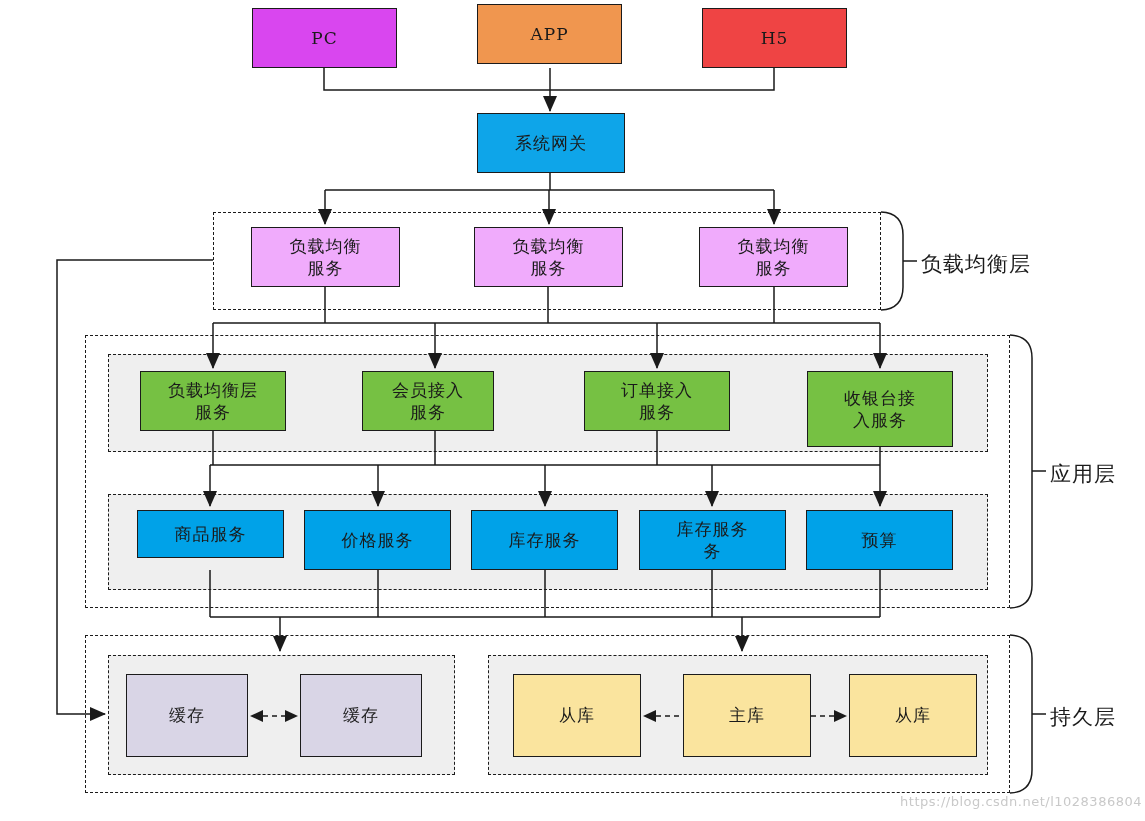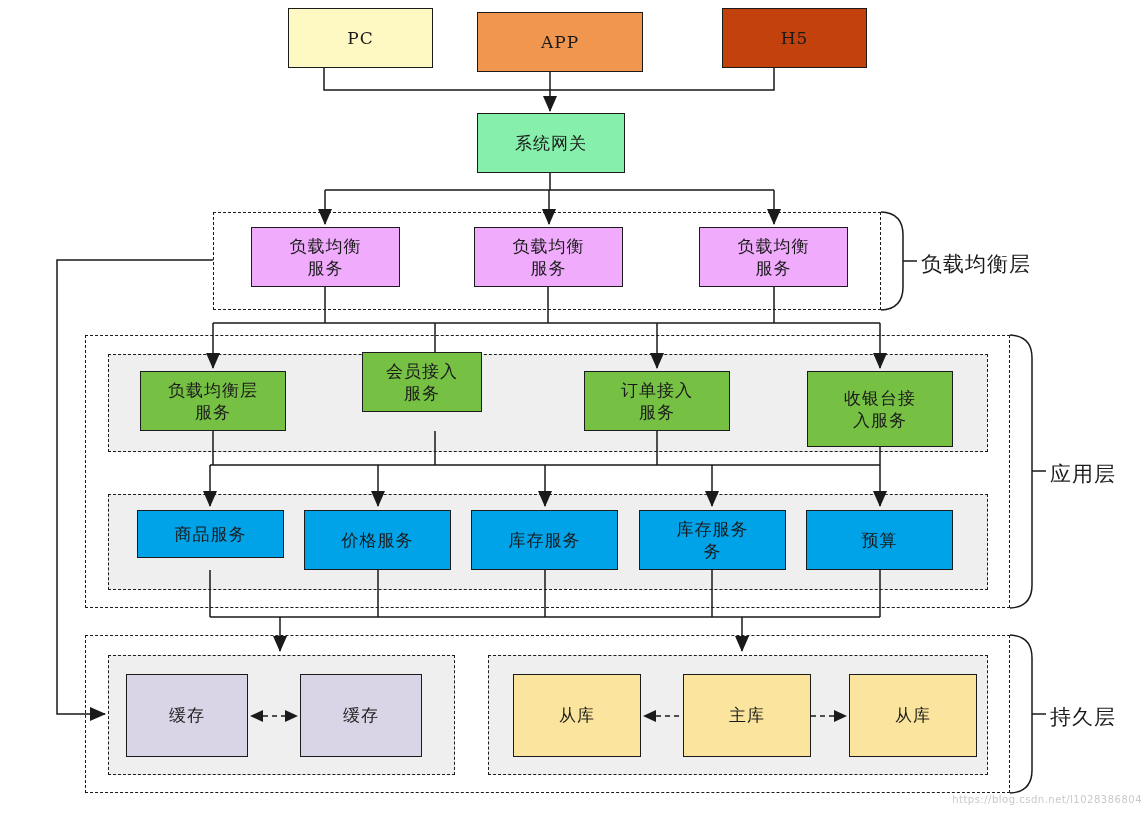--- a/index.html
+++ b/index.html
@@ -8,34 +8,34 @@
     font-family:"DejaVu Serif","Liberation Serif",serif;color:#1a1a1a;
   }
   .container{position:absolute;border:1.5px dashed #1b1b1b;box-sizing:border-box;background:transparent;}
   .container.gray{background:#efefef;}
   .wires{position:absolute;left:0;top:0;pointer-events:none;}
   .node{
     position:absolute;box-sizing:border-box;border:1.6px solid #1b1b1b;
     display:flex;align-items:center;justify-content:center;text-align:center;
     font-size:17px;line-height:1.32;white-space:pre-line;letter-spacing:1px;
   }
-  .c-pc{background:#fef9c3;margin-left:36px;}
+  .c-pc{background:#d946ef;}
   .c-app{background:#F0964F;}
-  .c-h5{background:#c2410c;margin-left:20px;}
-  .c-gw{background:#86efac;text-align:right;}
+  .c-h5{background:#ef4444;}
+  .c-gw{background:#0ea5e9;text-align:right;}
   .c-lb{background:#f0abfc;}
   .c-access{background:#76C143;}
   .c-svc{background:#00A2E8;}
   .c-cache{background:#D9D5E6;}
   .c-db{background:#FAE49E;}
   .layer-label{
     position:absolute;font-size:21px;letter-spacing:1px;white-space:nowrap;
   }
   .watermark{
-    position:absolute;right:3px;top:794px;font-size:10px;letter-spacing:.5px;
+    position:absolute;right:3px;top:794px;font-size:13px;letter-spacing:.5px;
     color:#c9c9c9;font-family:"DejaVu Sans","Liberation Sans",sans-serif;
   }
 </style>
 </head>
 <body>
 
 <div id="canvas">
 
   <div class="container" style="left:213px;top:212px;width:668px;height:98px"></div>
 
@@ -93,35 +93,35 @@
     </g>
     <g fill="#1a1a1a" stroke="none">
       <polygon points="250,716 263,710 263,722"></polygon>
       <polygon points="298,716 285,710 285,722"></polygon>
       <polygon points="643,716 656,710 656,722"></polygon>
       <polygon points="847,716 834,710 834,722"></polygon>
     </g>
   </svg>
 
   <div class="node c-pc" style="left:252px;top:8px;width:145px;height:60px">PC</div>
-  <div class="node c-app" style="left:477px;top:12px;width:166px;height:60px">APP</div>
+  <div class="node c-app" style="left:477px;top:4px;width:145px;height:60px">APP</div>
   <div class="node c-h5" style="left:702px;top:8px;width:145px;height:60px">H5</div>
 
   <div class="node c-gw" style="left:477px;top:113px;width:148px;height:60px">系统网关</div>
 
   <div class="node c-lb" style="left:251px;top:227px;width:149px;height:60px">负载均衡
 服务</div>
   <div class="node c-lb" style="left:474px;top:227px;width:149px;height:60px">负载均衡
 服务</div>
   <div class="node c-lb" style="left:699px;top:227px;width:149px;height:60px">负载均衡
 服务</div>
 
   <div class="node c-access" style="left:140px;top:371px;width:146px;height:60px">负载均衡层
 服务</div>
-  <div class="node c-access" style="left:362px;top:352px;width:120px;height:60px">会员接入
+  <div class="node c-access" style="left:362px;top:371px;width:132px;height:60px">会员接入
 服务</div>
   <div class="node c-access" style="left:584px;top:371px;width:146px;height:60px">订单接入
 服务</div>
   <div class="node c-access" style="left:807px;top:371px;width:146px;height:76px">收银台接
 入服务</div>
 
   <div class="node c-svc" style="left:137px;top:510px;width:147px;height:48px">商品服务</div>
   <div class="node c-svc" style="left:304px;top:510px;width:147px;height:60px">价格服务</div>
   <div class="node c-svc" style="left:471px;top:510px;width:147px;height:60px">库存服务</div>
   <div class="node c-svc" style="left:639px;top:510px;width:147px;height:60px">库存服务

